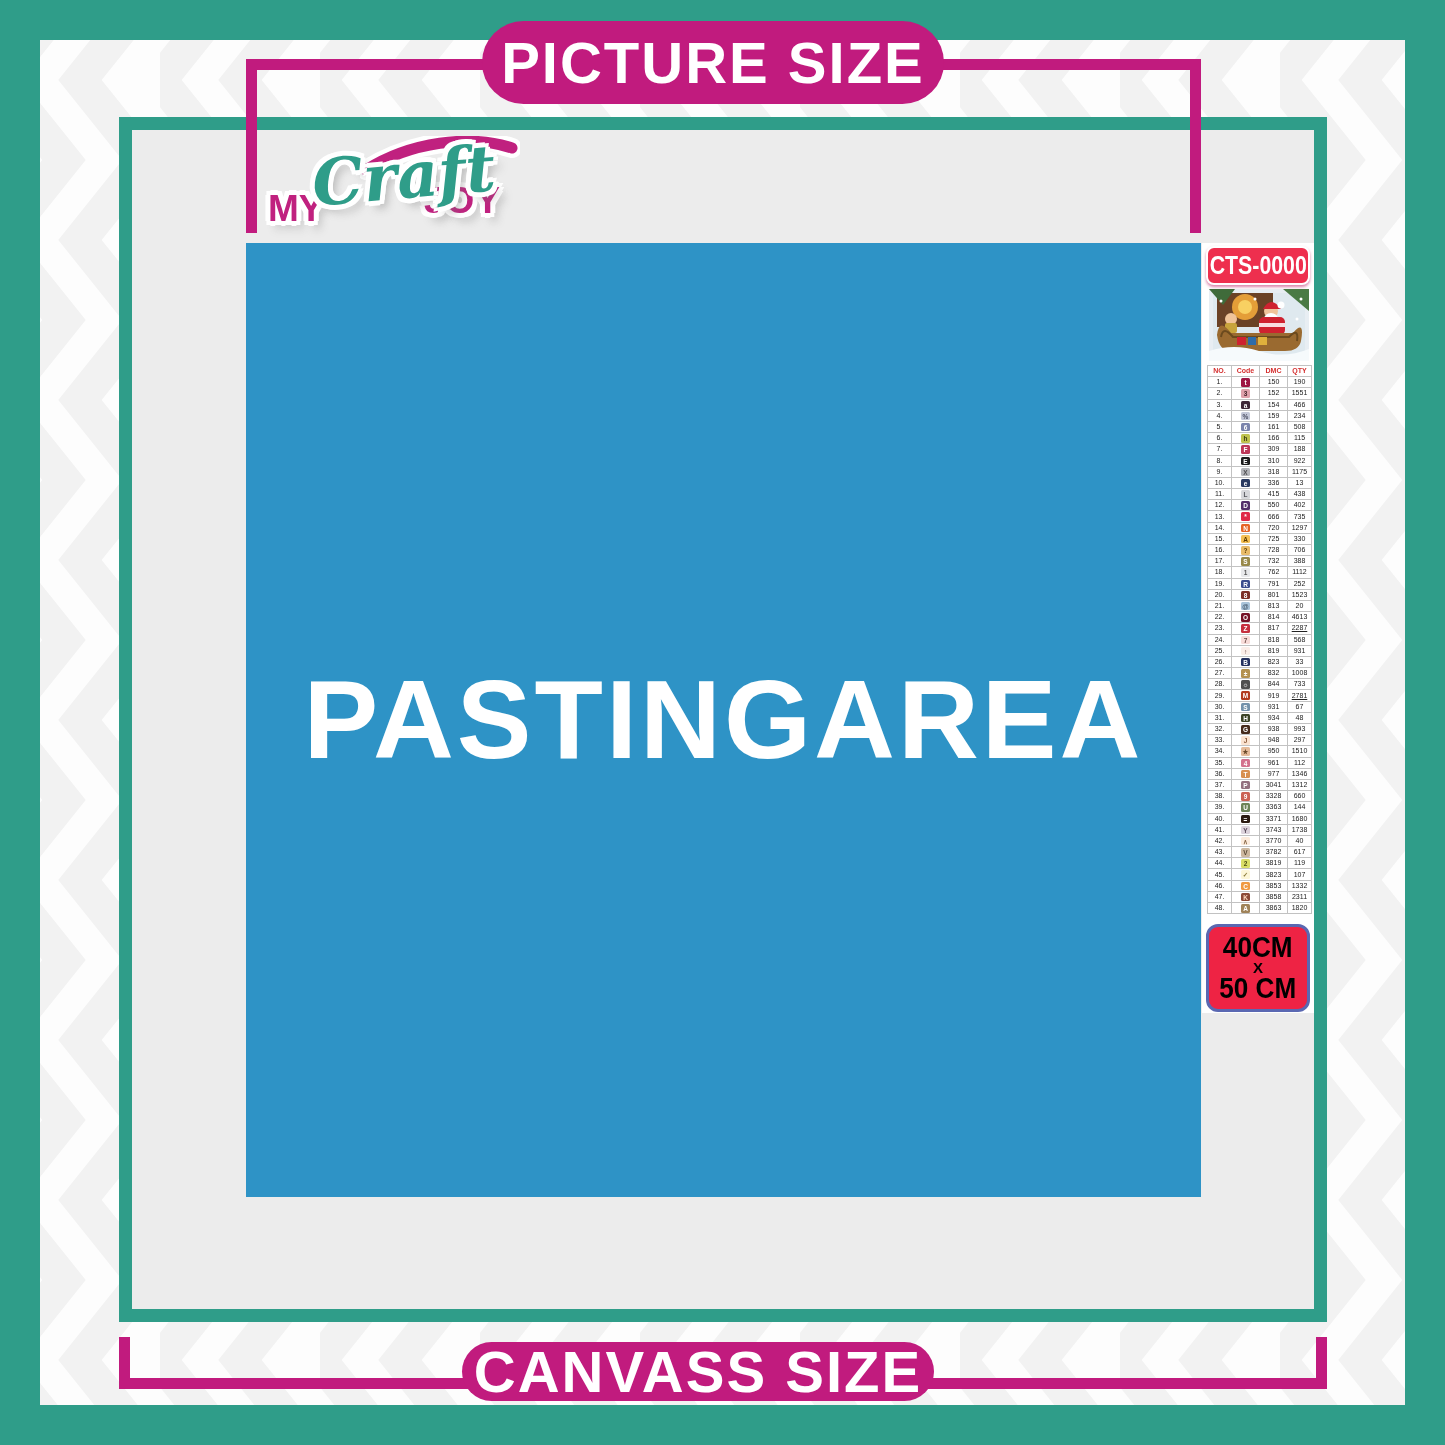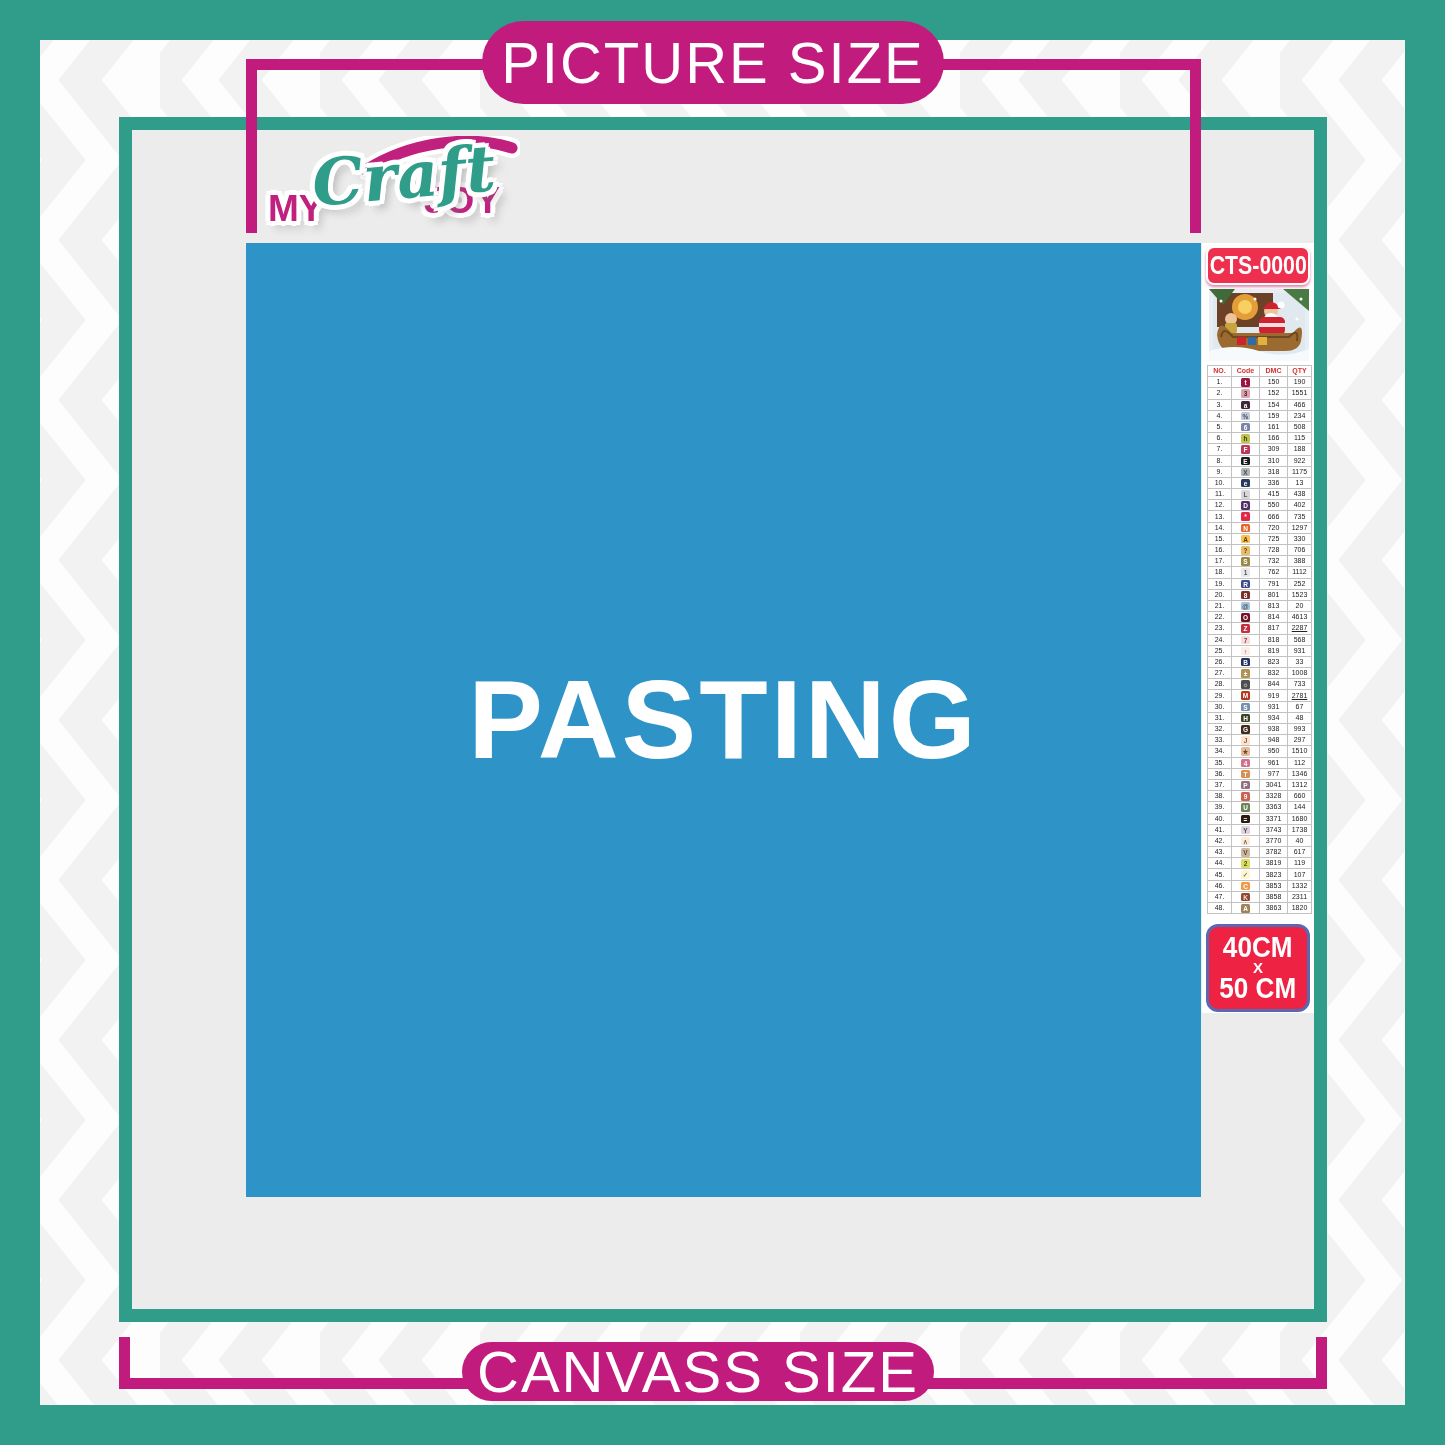--- a/index.html
+++ b/index.html
@@ -15,21 +15,21 @@
   .inner-frame{
     position:absolute;left:119px;top:117px;width:1208px;height:1205px;
     border:13px solid #2f9d89;box-sizing:border-box;background:#ececec;z-index:1;
   }
   
   .mline{position:absolute;background:#c11b7e;z-index:2;}
   
   .pill{
     position:absolute;background:#c11b7e;border-radius:48px;z-index:3;
     display:flex;align-items:center;justify-content:center;
-    color:#ffffff;font-weight:400;letter-spacing:2px;font-size:58px;
+    color:#ffffff;font-weight:700;letter-spacing:2px;font-size:58px;
   }
   .pill-top{left:482px;top:21px;width:462px;height:83px;}
   .pill-bottom{left:462px;top:1342px;width:472px;height:59px;}
   
   .pasting{
     position:absolute;left:246px;top:243px;width:955px;height:954px;background:#2e93c6;z-index:2;
     display:flex;flex-direction:row;align-items:center;justify-content:center;
   }
   .pasting .line{
     color:#ffffff;font-weight:700;font-size:112px;line-height:1.06;letter-spacing:3px;text-align:center;
@@ -71,21 +71,21 @@
   col.w-no{width:24px;} col.w-code{width:28px;} col.w-dmc{width:28px;} col.w-qty{width:24px;}
   .sym{
     display:inline-block;width:8.5px;height:8.5px;line-height:9px;font-size:6.5px;font-weight:700;
     border-radius:1.5px;vertical-align:middle;text-align:center;
   }
   
   .size-label{
     position:absolute;left:1206px;top:924px;width:104px;height:88px;z-index:3;box-sizing:border-box;
     background:#ee2344;border:3px solid #5a68b2;border-radius:12px;
     display:flex;flex-direction:column;align-items:center;justify-content:center;
-    color:#ffffff;font-weight:700;line-height:.92;
+    color:#000000;font-weight:700;line-height:.92;
   }
   .size-label .big{font-size:29px;transform:scaleX(.9);}
   .size-label .small{font-size:15px;}
 </style>
 </head>
 <body>
 
 <div class="stage">
 
   <svg class="bg" width="1445" height="1445">
@@ -123,20 +123,21 @@
       <path d="M6 34 C 50 6, 110 -2, 152 12" fill="none" stroke="#ffffff" stroke-width="20" stroke-linecap="round"></path>
       <path d="M6 34 C 50 6, 110 -2, 152 12" fill="none" stroke="#c0217f" stroke-width="11" stroke-linecap="round"></path>
     </svg>
     <span class="logo-my sticker">MY</span>
     <span class="logo-joy sticker">JOY</span>
     <span class="logo-craft sticker">Craft</span>
   </div>
 
   <div class="pasting">
     <div class="line">PASTING</div>
+    <div class="line">AREA</div>
   </div>
 
   <div class="sidebar-strip"></div>
 
   <div class="cts">
     <span>CTS-0000</span>
   </div>
 
   <svg class="thumb" viewBox="0 0 100 72">
     <rect x="0" y="0" width="100" height="72" fill="#e8eef3"></rect>

